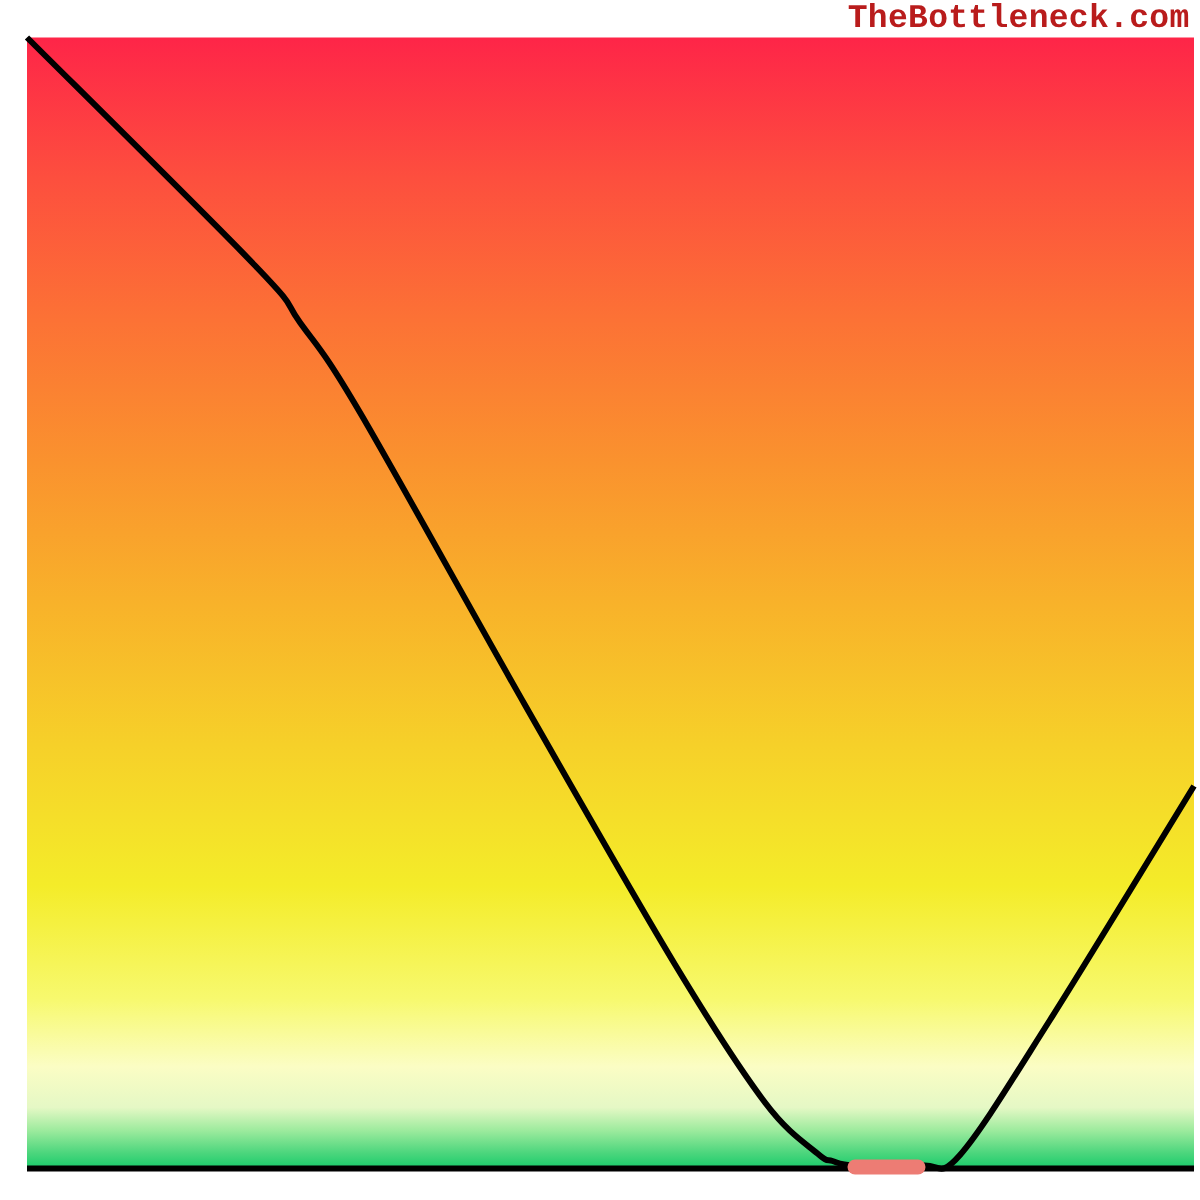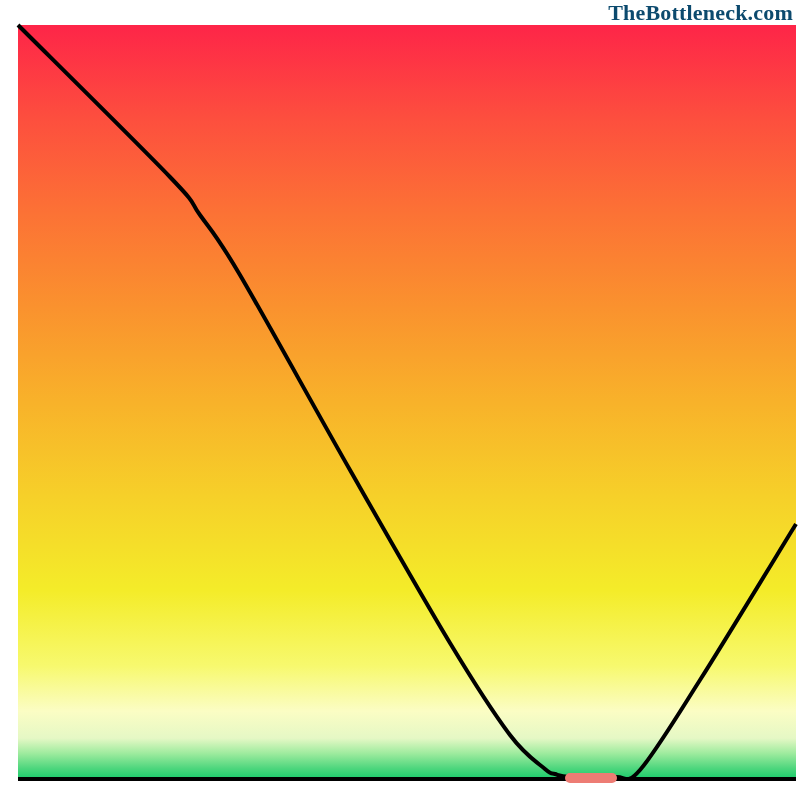--- a/index.html
+++ b/index.html
@@ -12,24 +12,24 @@
   }
   .frame {
     position: relative;
     width: 800px;
     height: 800px;
   }
   .attribution {
     position: absolute;
     top: 0;
     right: 7px;
-    font-family: Liberation Serif, serif;
+    font-family: Liberation Mono, monospace;
     font-size: 22px;
     font-weight: bold;
-    color: #0c4a6e;
+    color: #b91c1c;
     letter-spacing: 0.2px;
   }
   svg {
     display: block;
     position: absolute;
     left: 0;
     top: 0;
   }
 </style>
 </head>

